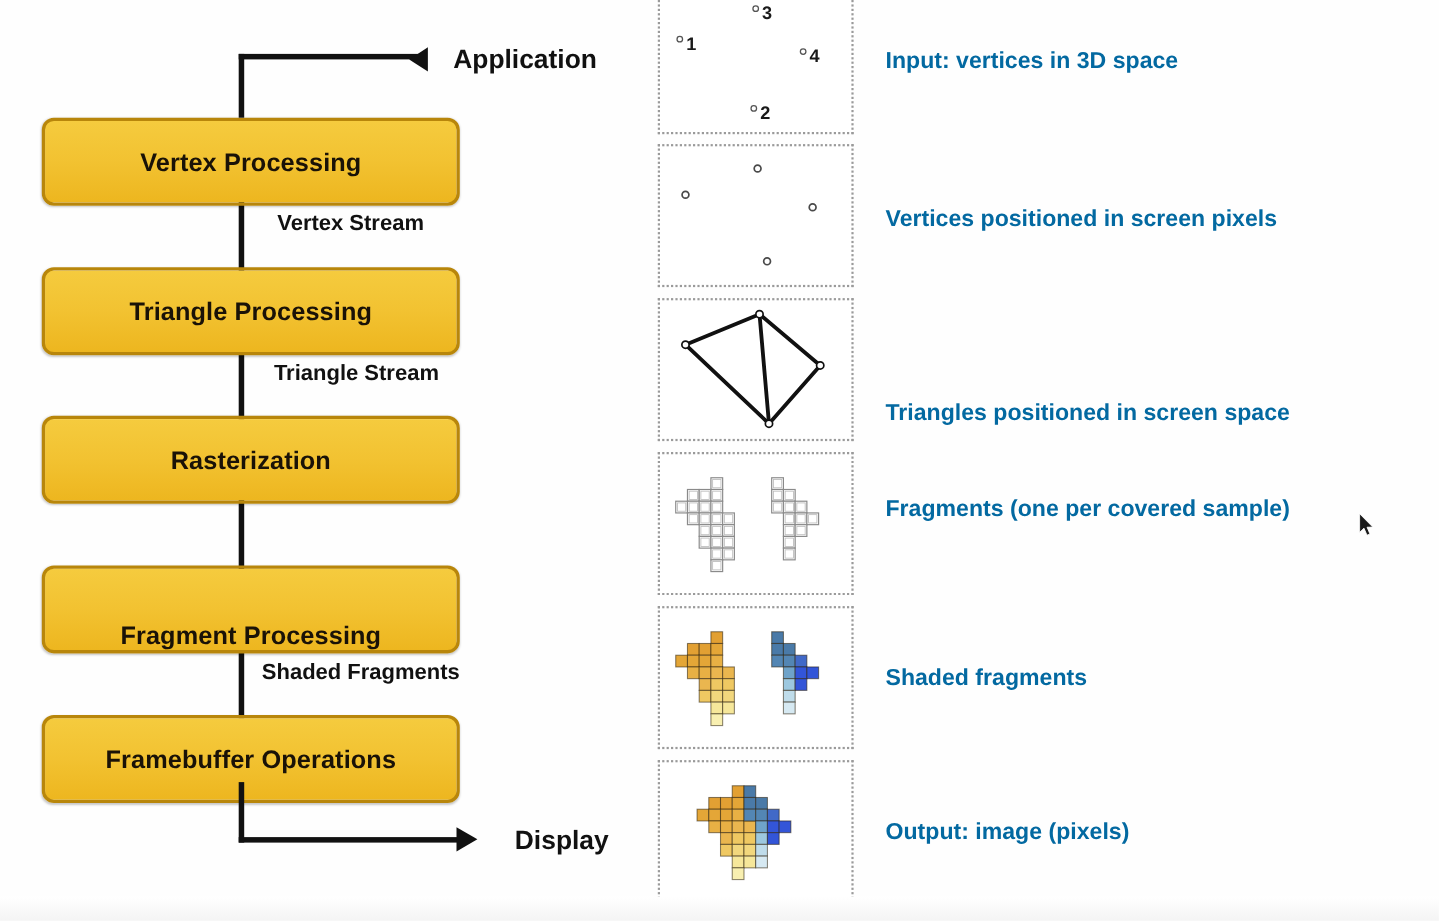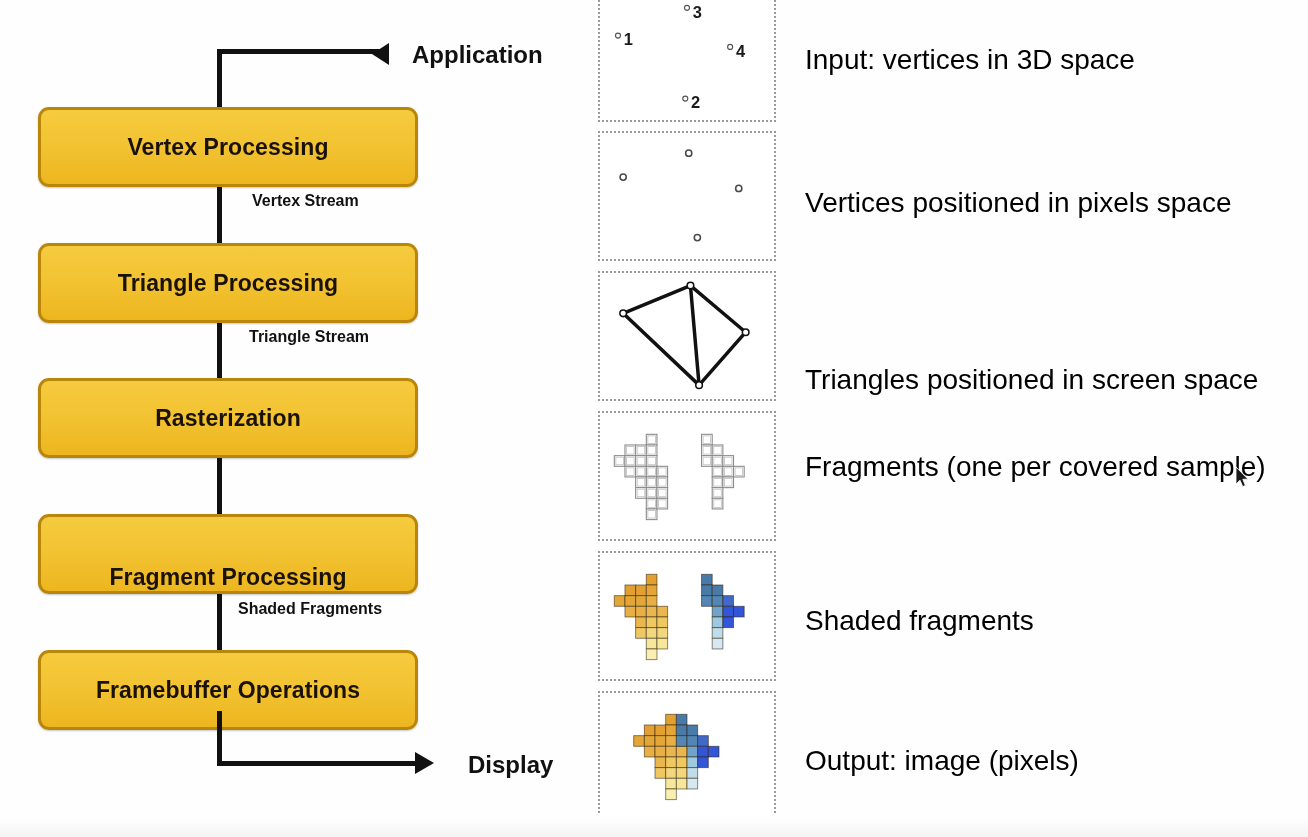--- a/index.html
+++ b/index.html
@@ -56,21 +56,21 @@
     position: absolute;
     left: 217px;
     width: 5px;
     background: #111111;
     z-index: 1;
   }
   .stream-label {
     position: absolute;
     color: #111111;
     font-weight: bold;
-    font-size: 16px;
+    font-size: 20px;
     white-space: nowrap;
     z-index: 4;
   }
   .flow-label {
     position: absolute;
     color: #111111;
     font-weight: bold;
     font-size: 24px;
     white-space: nowrap;
     z-index: 4;
@@ -113,23 +113,24 @@
     border: 2px dotted #9a9a9a;
     box-sizing: border-box;
     background: #ffffff;
   }
   .panel svg { display: block; width: 100%; height: 100%; }
 
   
   .caption {
     position: absolute;
     left: 805px;
-    color: #000000;
-    font-size: 28px;
+    color: #0369a1;
+    font-size: 21px;
     white-space: nowrap;
+    font-weight: bold;
   }
 
   
   #cursor {
     position: absolute;
     left: 1236px;
     top: 467px;
     width: 14px;
     height: 22px;
     z-index: 50;
@@ -359,21 +360,21 @@
         <rect x="100" y="55" width="11" height="11" fill="#3355d8" stroke="rgba(40,30,10,0.55)" stroke-width="1"></rect>
         <rect x="111" y="55" width="11" height="11" fill="#3355d8" stroke="rgba(40,30,10,0.55)" stroke-width="1"></rect>
         <rect x="89" y="66" width="11" height="11" fill="#9dc8df" stroke="rgba(40,30,10,0.55)" stroke-width="1"></rect>
         <rect x="100" y="66" width="11" height="11" fill="#3355d8" stroke="rgba(40,30,10,0.55)" stroke-width="1"></rect>
         <rect x="89" y="77" width="11" height="11" fill="#bfdcea" stroke="rgba(40,30,10,0.55)" stroke-width="1"></rect>
         <rect x="89" y="88" width="11" height="11" fill="#d6e9f2" stroke="rgba(40,30,10,0.55)" stroke-width="1"></rect>
       </svg>
   </div>
 
   <div class="caption" style="top:44px;">Input: vertices in 3D space</div>
-  <div class="caption" style="top:187px;">Vertices positioned in pixels space</div>
+  <div class="caption" style="top:187px;">Vertices positioned in screen pixels</div>
   <div class="caption" style="top:326px;margin-top:38px;">Triangles positioned in screen space</div>
   <div class="caption" style="top:451px;">Fragments (one per covered sample)</div>
   <div class="caption" style="top:605px;">Shaded fragments</div>
   <div class="caption" style="top:745px;">Output: image (pixels)</div>
 
   <svg id="cursor" viewBox="0 0 14 22">
     <path d="M0,0 L0,17 L4,13.2 L6.7,19.6 L9.4,18.4 L6.8,12.3 L12,12.2 Z" fill="#1a1a1a" stroke="#ffffff" stroke-width="0.8"></path>
   </svg>
 
   <div class="bottom-fade"></div>

